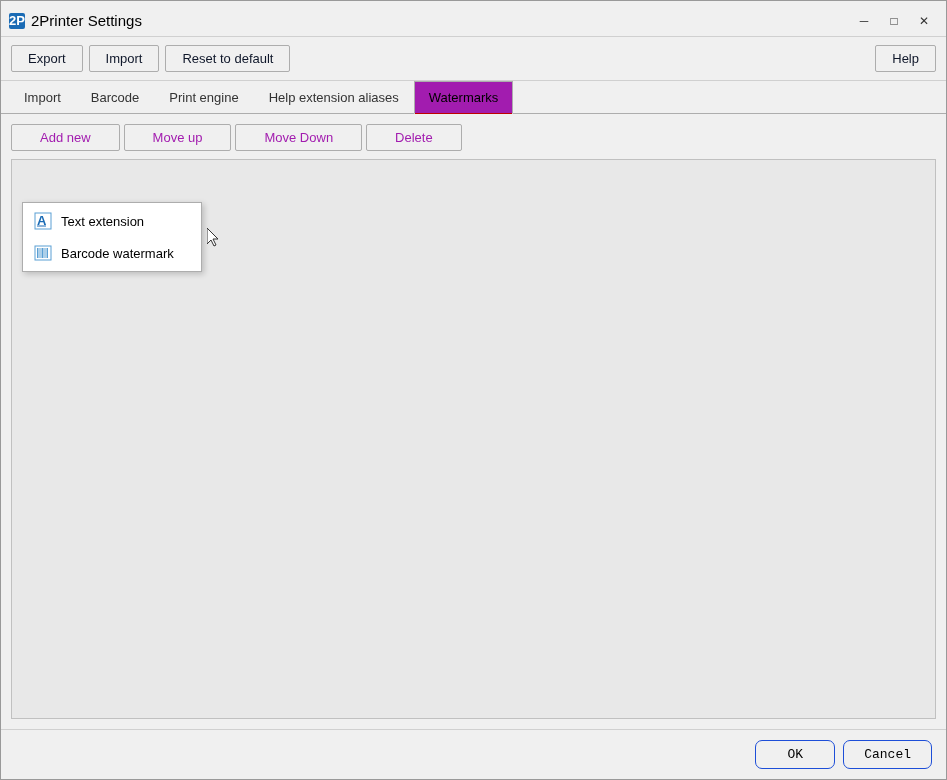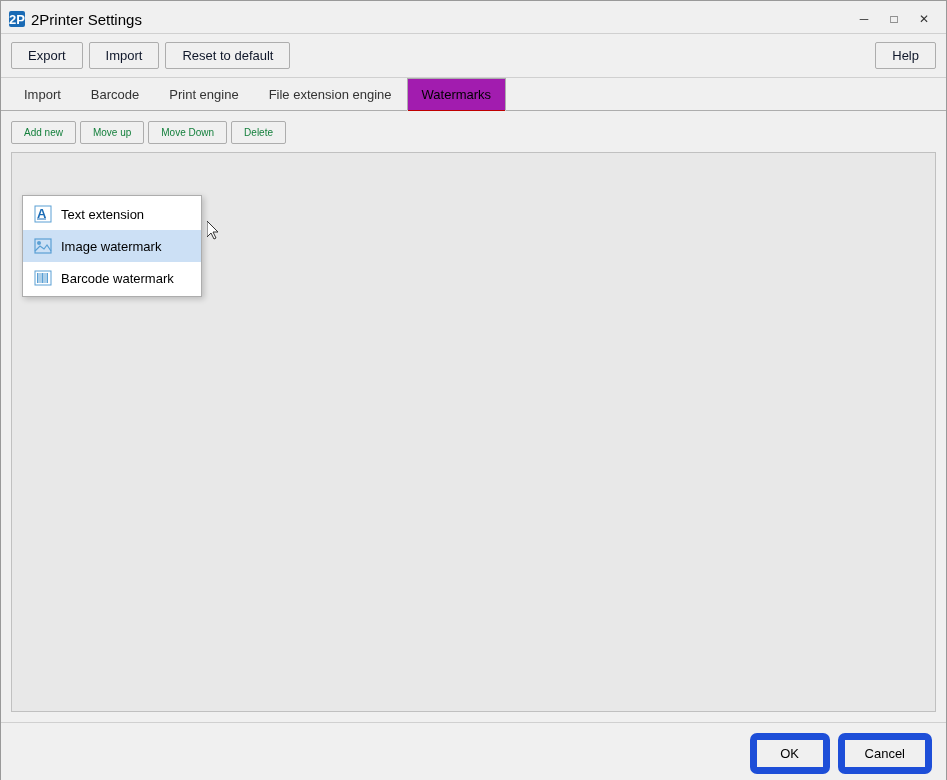--- a/index.html
+++ b/index.html
@@ -144,26 +144,26 @@
       position: relative;
     }
 
     .watermarks-toolbar {
       display: flex;
       gap: 4px;
       margin-bottom: 8px;
     }
 
     .wm-btn {
-      padding: 5px 12px;
+      padding: 5px 28px;
       background: #f0f0f0;
       border: 1px solid #adadad;
       cursor: pointer;
-      font-size: 10px;
-      color: #15803d;
+      font-size: 13px;
+      color: #a21caf;
       border-radius: 2px;
     }
 
     .wm-btn.primary {
       background: #f0f0f0;
       font-weight: normal;
     }
 
     .main-panel {
       background: #e8e8e8;
@@ -212,25 +212,26 @@
       display: flex;
       justify-content: flex-end;
       gap: 8px;
       border-top: 1px solid #d0d0d0;
       background: #f0f0f0;
     }
 
     .bottom-btn {
       padding: 6px 20px;
       background: #f0f0f0;
-      border: 7px solid #1d4ed8;
+      border: 1px solid #1d4ed8;
       cursor: pointer;
       font-size: 13px;
       min-width: 80px;
       border-radius: 7px;
+      font-family: Liberation Mono, monospace;
     }
 
     .cursor-pointer {
       position: absolute;
       top: 68px;
       left: 195px;
       width: 16px;
       height: 20px;
       z-index: 200;
       pointer-events: none;
@@ -261,21 +262,21 @@
       <button class="toolbar-btn">Import</button>
       <button class="toolbar-btn">Reset to default</button>
     </div>
     <button class="toolbar-btn">Help</button>
   </div>
 
   <div class="tabs-container">
     <div class="tab">Import</div>
     <div class="tab">Barcode</div>
     <div class="tab">Print engine</div>
-    <div class="tab">File extension engine</div>
+    <div class="tab">Help extension aliases</div>
     <div class="tab active">Watermarks</div>
   </div>
 
   <div class="content-area">
 
     <div class="watermarks-toolbar">
       <button class="wm-btn primary">Add new</button>
       <button class="wm-btn">Move up</button>
       <button class="wm-btn">Move Down</button>
       <button class="wm-btn">Delete</button>
@@ -289,30 +290,20 @@
           <div class="dropdown-icon">
             <svg width="18" height="18" viewBox="0 0 18 18">
               <rect x="1" y="1" width="16" height="16" fill="none" stroke="#5a9fd4" stroke-width="1"></rect>
               <text x="3" y="13" font-size="9" fill="#1a6bb5" font-weight="bold">A</text>
               <line x1="3" y1="14" x2="12" y2="14" stroke="#1a6bb5" stroke-width="1"></line>
             </svg>
           </div>
           <span>Text extension</span>
         </div>
 
-        <div class="dropdown-item selected">
-          <div class="dropdown-icon">
-            <svg width="18" height="18" viewBox="0 0 18 18">
-              <rect x="1" y="2" width="16" height="14" fill="none" stroke="#5a9fd4" stroke-width="1.2"></rect>
-              <circle cx="5" cy="6" r="2" fill="#5a9fd4"></circle>
-              <polyline points="1,14 6,9 10,12 13,8 17,14" fill="none" stroke="#5a9fd4" stroke-width="1.2"></polyline>
-            </svg>
-          </div>
-          <span>Image watermark</span>
-        </div>
 
         <div class="dropdown-item">
           <div class="dropdown-icon">
             <svg width="18" height="18" viewBox="0 0 18 18">
               <rect x="1" y="2" width="16" height="14" fill="none" stroke="#5a9fd4" stroke-width="1"></rect>
               <rect x="3" y="4" width="1.5" height="10" fill="#5a9fd4"></rect>
               <rect x="5.5" y="4" width="1" height="10" fill="#5a9fd4"></rect>
               <rect x="7.5" y="4" width="2" height="10" fill="#5a9fd4"></rect>
               <rect x="10.5" y="4" width="1" height="10" fill="#5a9fd4"></rect>
               <rect x="12.5" y="4" width="1.5" height="10" fill="#5a9fd4"></rect>

